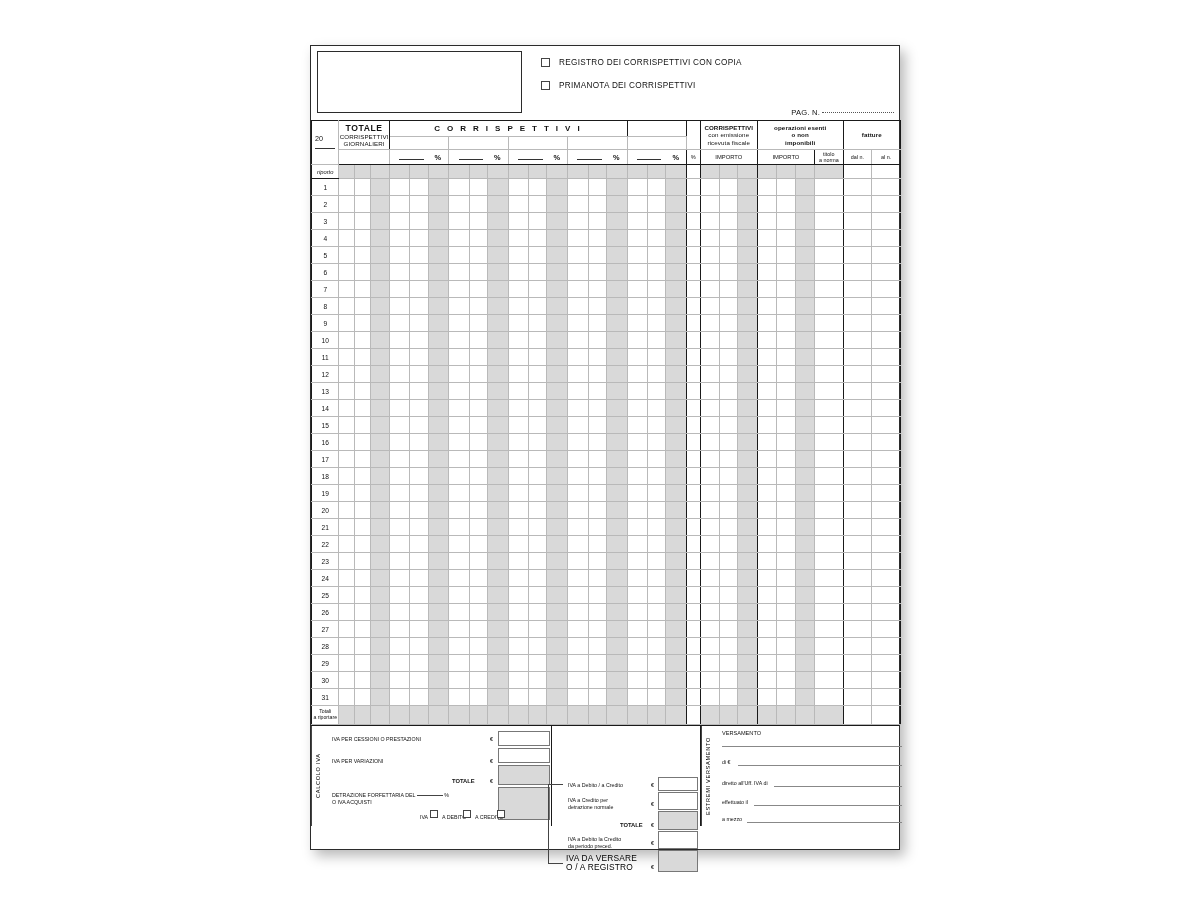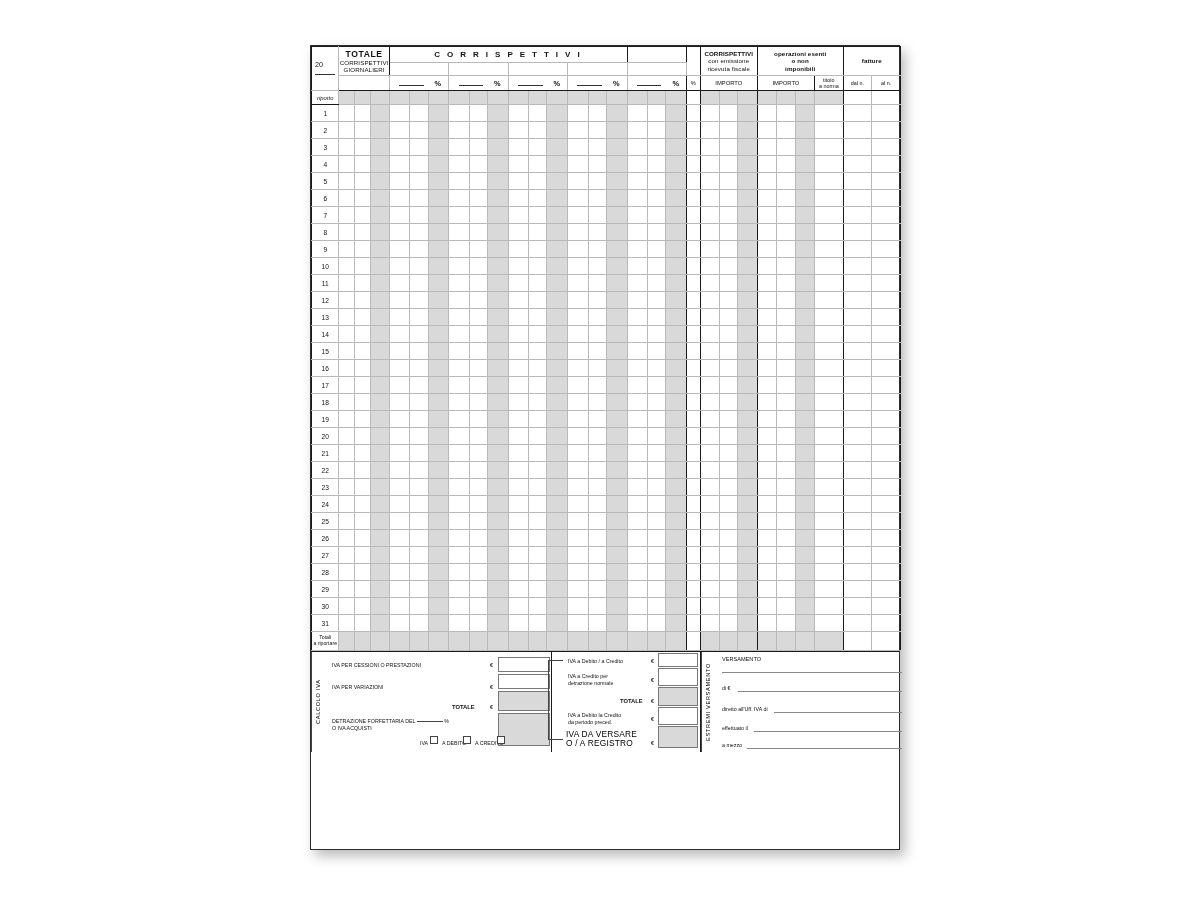--- a/index.html
+++ b/index.html
@@ -85,21 +85,21 @@
     border-top:1.3px solid #1a1a1a;
     display:flex;
   }
   .vlabel{
     writing-mode:vertical-rl;transform:rotate(180deg);
     font-size:5.6px;letter-spacing:.7px;text-align:center;
     width:13px;display:flex;align-items:center;justify-content:center;
     border-right:1px solid #444;box-sizing:border-box;
   }
   .b1{width:240px;border-right:1.3px solid #1a1a1a;display:flex;}
-  .b2{width:148px;border-right:1.3px solid #1a1a1a;display:flex;}
+  .b2{width:148px;border-right:1.3px solid #1a1a1a;display:flex;align-items:center;}
   .b3{flex:1;display:flex;}
 
   .lrows{flex:1;position:relative;}
   .lab{position:absolute;font-size:5.3px;line-height:1.18;color:#111;}
   .eur{position:absolute;font-size:5.6px;}
   .fbox{position:absolute;border:0.7px solid #777;background:#fff;box-sizing:border-box;}
   .fbox.g{background:#d9d9d9;}
   .cbx2{
     position:absolute;width:8px;height:8px;border:1px solid #444;background:#fff;
     box-sizing:border-box;
@@ -107,20 +107,38 @@
   .bigl{font-size:8.4px;letter-spacing:.2px;line-height:1.18;}
   .uline{position:absolute;border-bottom:.7px solid #888;}
   .connector{position:absolute;border:0.7px solid #444;border-right:none;}
 </style>
 </head>
 <body>
 
 <div class="stage">
   <div class="sheet">
 
+    <div class="top">
+      <div class="ownerbox"></div>
+
+      <div class="checks">
+        <div class="crow">
+          <div class="cbx"></div>
+          <div class="ctxt">REGISTRO DEI CORRISPETTIVI CON COPIA</div>
+        </div>
+        <div class="crow">
+          <div class="cbx"></div>
+          <div class="ctxt">PRIMANOTA DEI CORRISPETTIVI</div>
+        </div>
+      </div>
+
+      <div class="pagn">
+        <span>PAG. N.</span><span class="dots"></span>
+      </div>
+    </div>
 
     <table class="grid">
       <colgroup>
         <col style="width:24px">
         <col style="width:14px">
           <col style="width:14px">
           <col style="width:16px">
         <col style="width:18px">
           <col style="width:16px">
           <col style="width:18px">

